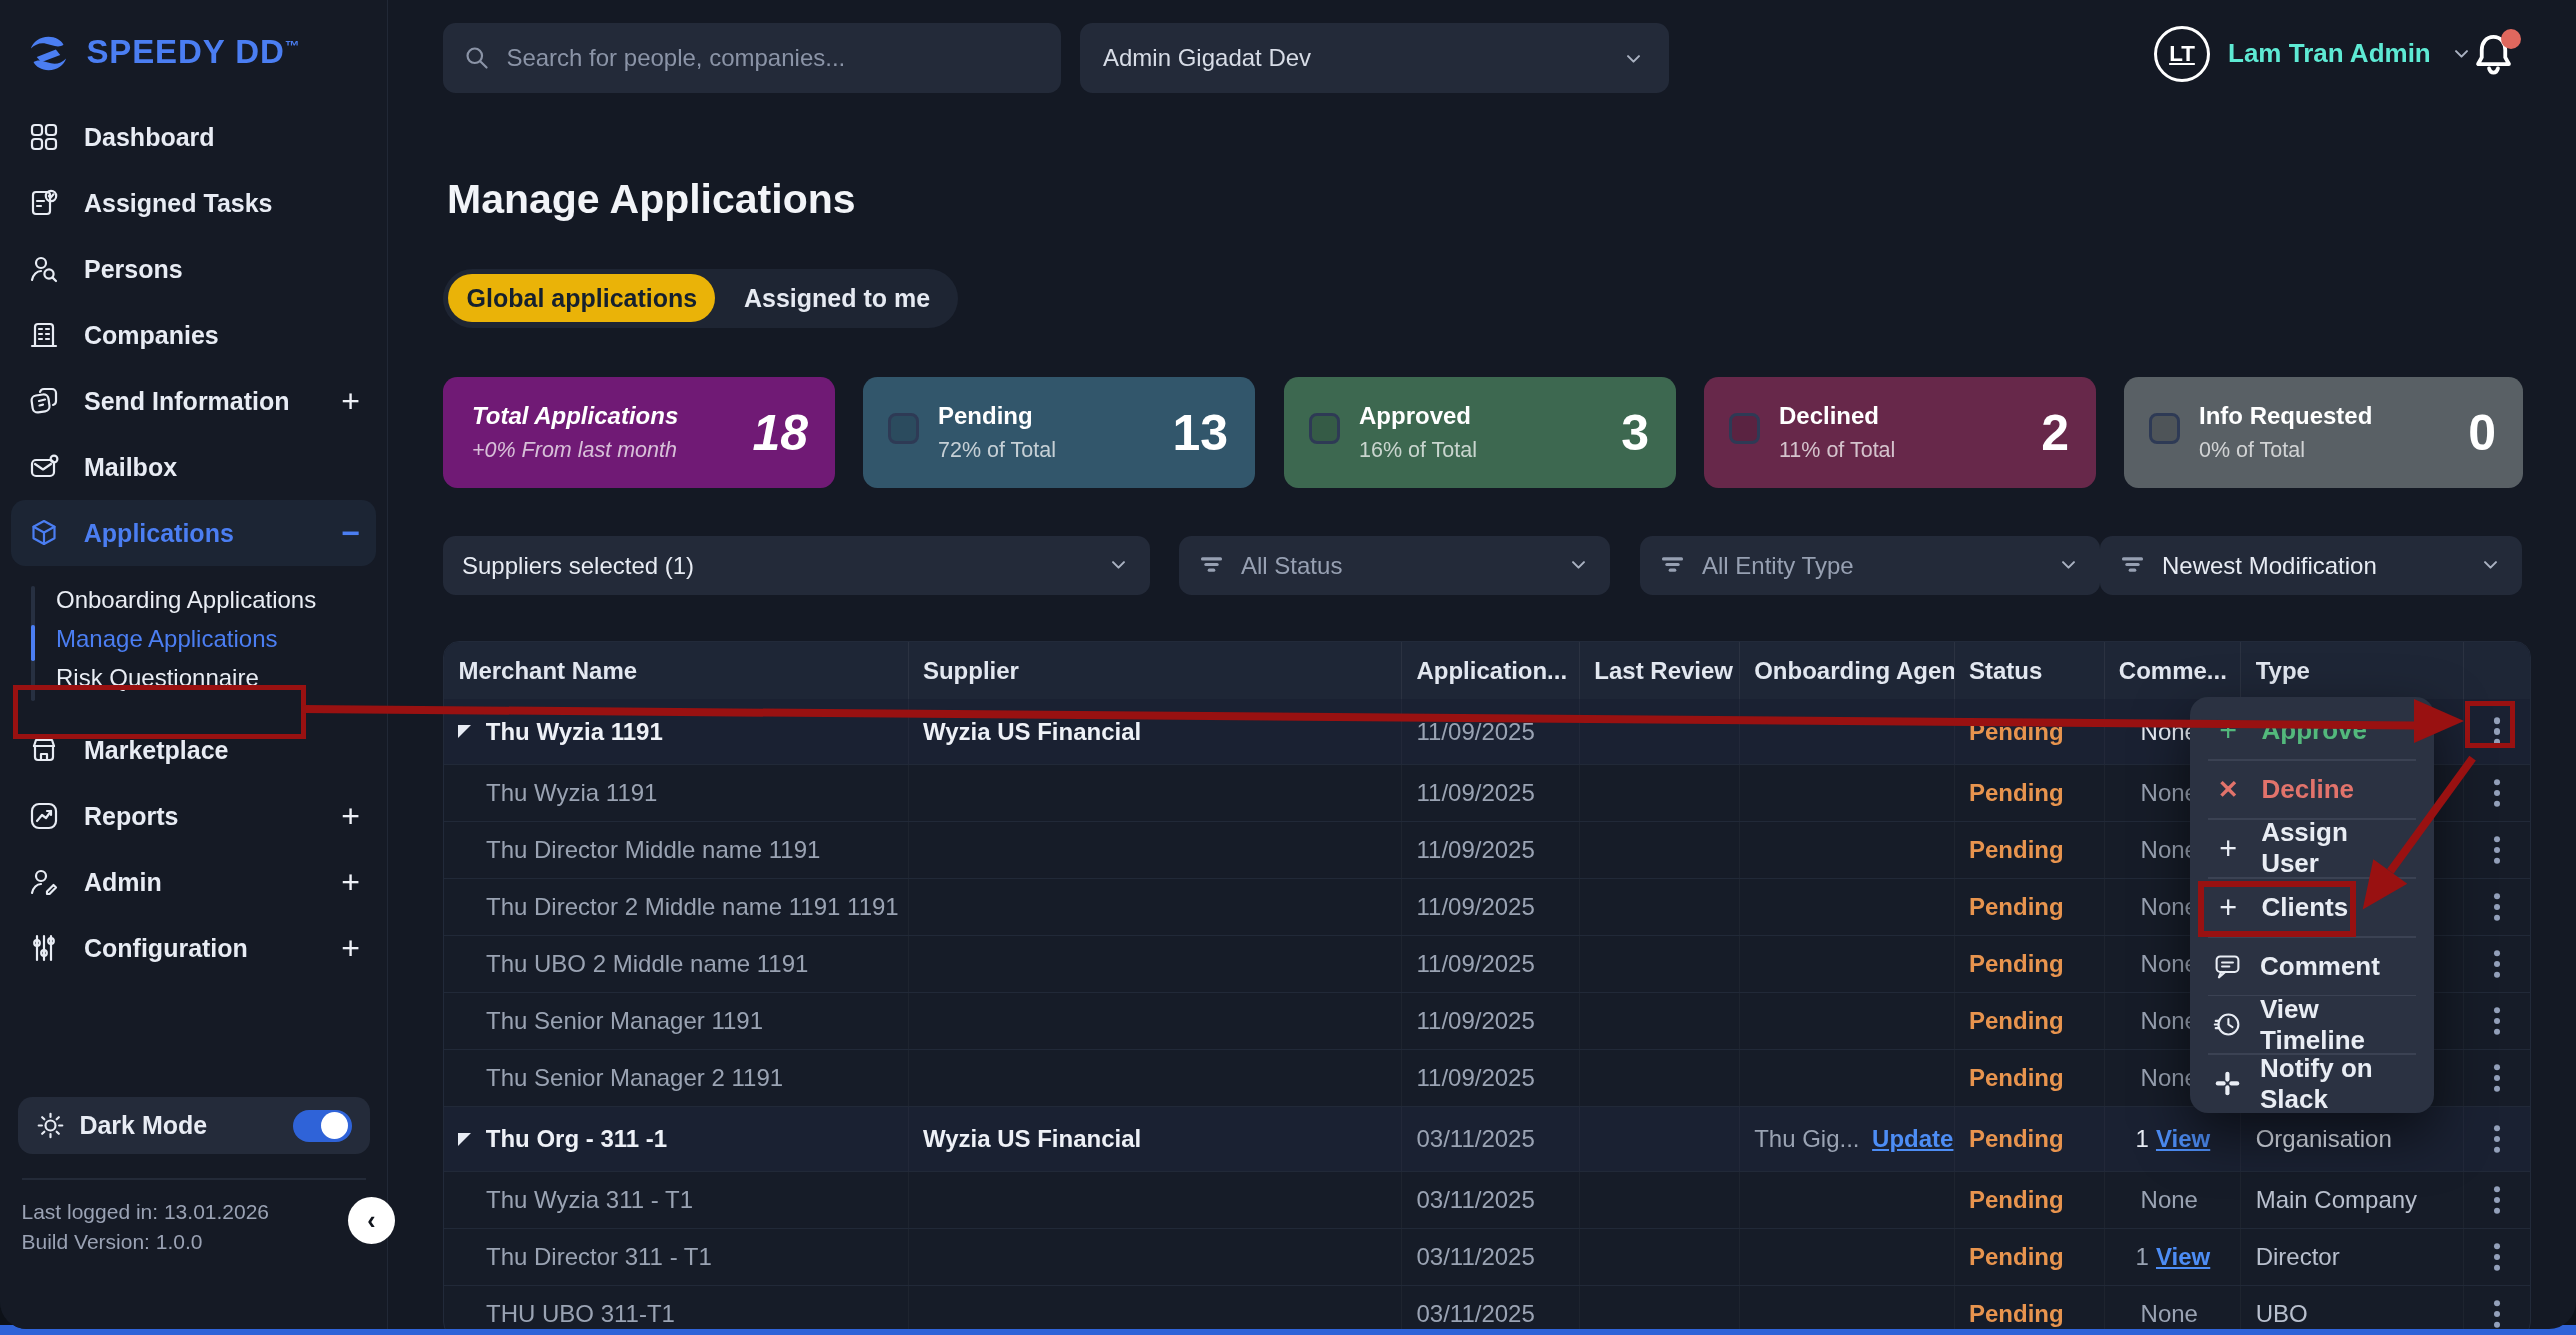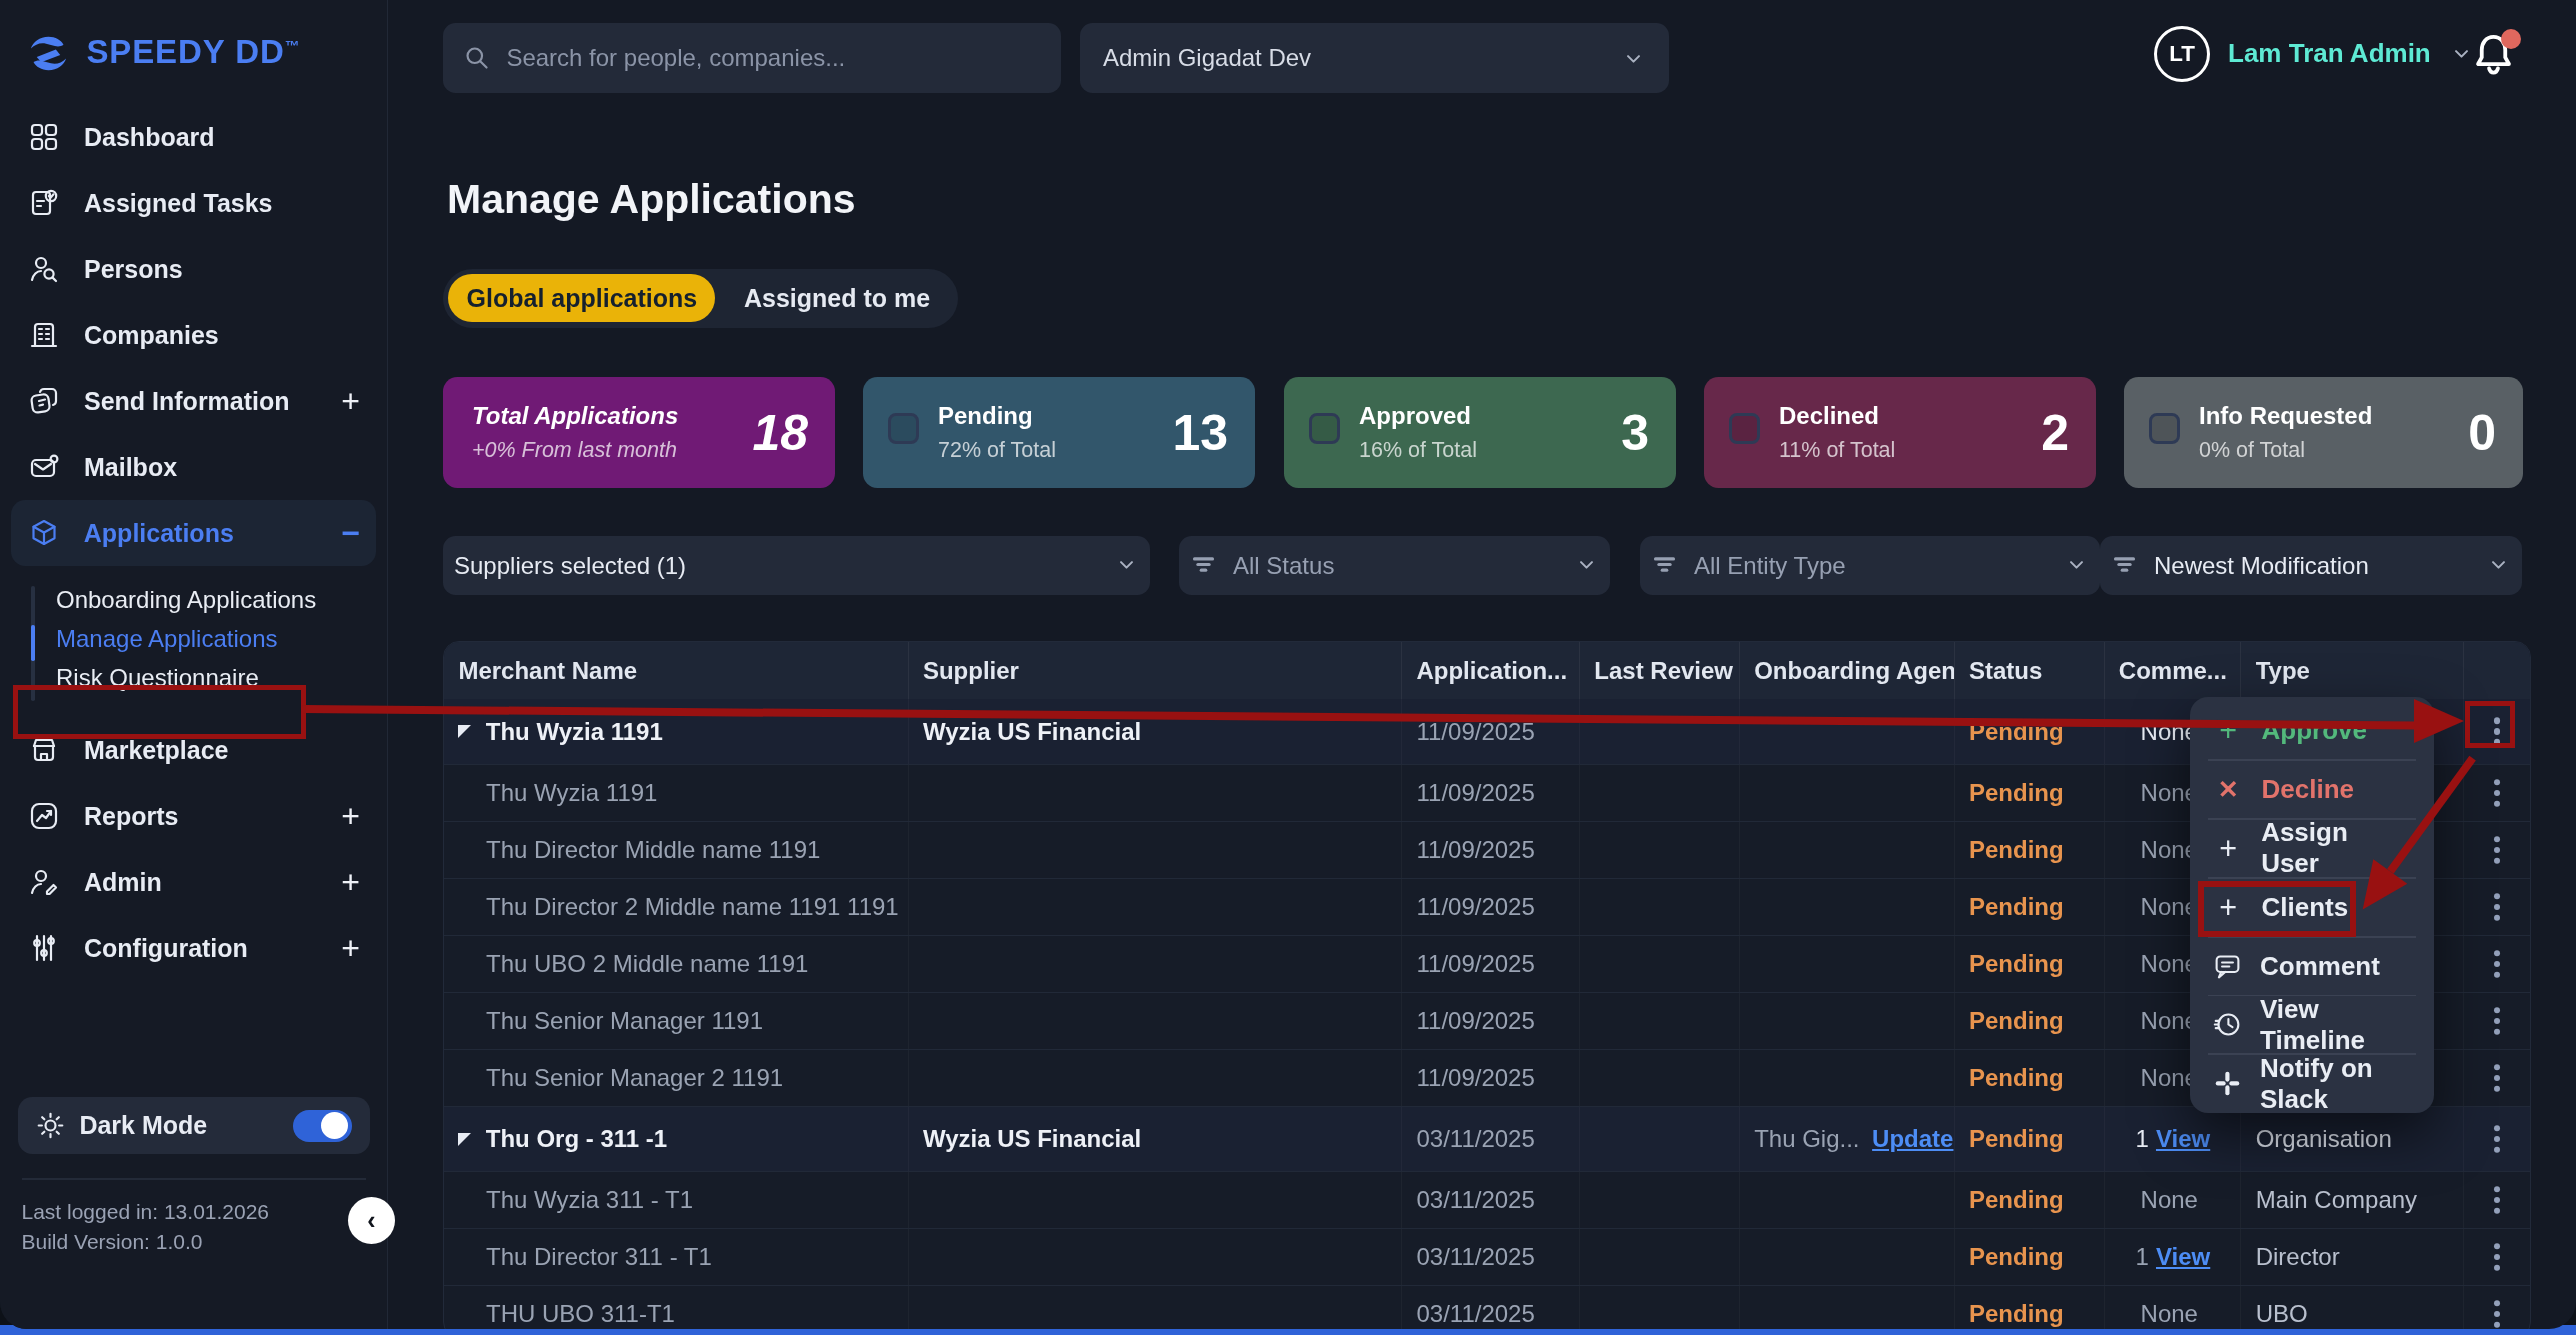--- a/index.html
+++ b/index.html
@@ -40,21 +40,21 @@
   
   .searchbox { position:absolute; left:443px; top:23px; width:618px; height:70px; background:#232a39; border-radius:12.6px; display:flex; align-items:center; padding:0 20px; gap:14.4px; }
   .searchbox svg { width:29px; height:29px; stroke:#8b94a7; fill:none; stroke-width:2.4; stroke-linecap:round; }
   .searchbox input { background:transparent; border:none; outline:none; color:#d7dce6; font-size:24px; width:503px; font-family:"Liberation Sans", sans-serif; }
   .searchbox input::placeholder { color:#8b94a7; }
   .orgbox { position:absolute; left:1080px; top:23px; width:589px; height:70px; background:#232a39; border-radius:12.6px; display:flex; align-items:center; padding:0 23px; cursor:pointer; }
   .orgbox .txt { font-size:24px; color:#d7dce6; }
   .chev { margin-left:auto; width:25px; height:25px; }
   .chev svg, .f-chev svg { width:25px; height:25px; stroke:#aab2c2; fill:none; stroke-width:2.6; stroke-linecap:round; stroke-linejoin:round; }
   .userchip { position:absolute; left:2154px; top:25px; height:57px; display:flex; align-items:center; gap:18px; cursor:pointer; }
-  .avatar { width:56px; height:56px; border-radius:50%; border:3.6px solid #ffffff; display:flex; align-items:center; justify-content:center; font-size:22.4px; font-weight:800; color:#ffffff; }
+  .avatar { width:56px; height:56px; border-radius:50%; border:3.6px solid #ffffff; display:flex; align-items:center; justify-content:center; font-size:22.4px; font-weight:800; color:#ffffff;text-decoration:underline; }
   .username { font-size:26px; font-weight:700; color:#5eead4; white-space:nowrap; }
   .bell { position:absolute; left:2470px; top:30.5px; width:47px; height:47px; cursor:pointer; }
   .bell svg { width:47px; height:47px; stroke:#ffffff; fill:none; stroke-width:2.6; stroke-linecap:round; stroke-linejoin:round; }
   .bell .dot { position:absolute; right:-3.6px; top:-1.8px; width:20px; height:20px; border-radius:50%; background:#e0685e; }
 
   
   .page-title { position:absolute; left:447px; top:176px; font-size:41px; font-weight:800; color:#f2f4f8; }
   .tabs { position:absolute; left:443px; top:269px; width:515px; height:59px; background:#1e2533; border-radius:30px; }
   .tab-active { position:absolute; left:5.4px; top:5.4px; width:267px; height:48px; background:#eab308; border-radius:24px; display:flex; align-items:center; justify-content:center; font-size:25px; font-weight:700; color:#15202e; cursor:pointer; }
   .tab-inactive { position:absolute; left:278px; top:0; width:232px; height:59px; display:flex; align-items:center; justify-content:center; font-size:25px; font-weight:600; color:#e6eaf2; cursor:pointer; }
@@ -62,21 +62,21 @@
   
   .card { position:absolute; top:377px; width:392px; height:111px; border-radius:14.4px; }
   .card .ct { position:absolute; left:29px; top:25px; font-size:24px; font-weight:700; color:#ffffff; }
   .card .cs { position:absolute; left:29px; top:61px; font-size:21.5px; color:rgba(255,255,255,0.72);text-align:right; }
   .card.has-ck .ct, .card.has-ck .cs { left:75px; }
   .card .cv { position:absolute; right:27px; top:50%; transform:translateY(-50%); font-size:50px; font-weight:800; color:#ffffff; }
   .card .ck { position:absolute; left:25px; top:36px; width:30.5px; height:30.5px; border-radius:8px; border:3.1px solid #2e3a55; background:rgba(0,0,0,0.12); cursor:pointer; }
   .bg-total { background:#701a75;font-style:italic; } .bg-pending { background:#32566B; } .bg-approved { background:#3D6850; } .bg-declined { background:#67284A; } .bg-info { background:#596065; }
 
   
-  .filter { position:absolute; top:536px; height:59px; background:#232a39; border-radius:12.6px; display:flex; align-items:center; padding:0 11px; gap:16px; cursor:pointer; }
+  .filter { position:absolute; top:536px; height:59px; background:#232a39; border-radius:12.6px; display:flex; align-items:center; padding:0 19px; gap:16px; cursor:pointer; }
   .filter .f-lbl { font-size:24px; color:#e7ebf3; white-space:nowrap; }
   .filter.muted .f-lbl { color:#97a0b2; }
   .f-chev { margin-left:auto; }
   .funnel svg { width:27px; height:27px; stroke:#97a0b2; fill:none; stroke-width:2.8; stroke-linecap:round; }
 
   
   .tablecard { position:absolute; left:443px; top:641px; width:2088px; height:697px; background:#161c28; border:1.8px solid #222a3a; border-radius:16px; overflow:hidden; }
   .t-head { display:flex; height:57px; background:#1e2636; }
   .th { display:flex; align-items:center; padding-left:14.4px; font-size:24px; font-weight:600; color:#e2e7f0; border-right:1.8px solid rgba(255,255,255,0.06); white-space:nowrap; overflow:hidden; }
   .t-row { display:flex; height:57px; border-top:1.8px solid #212938; }

